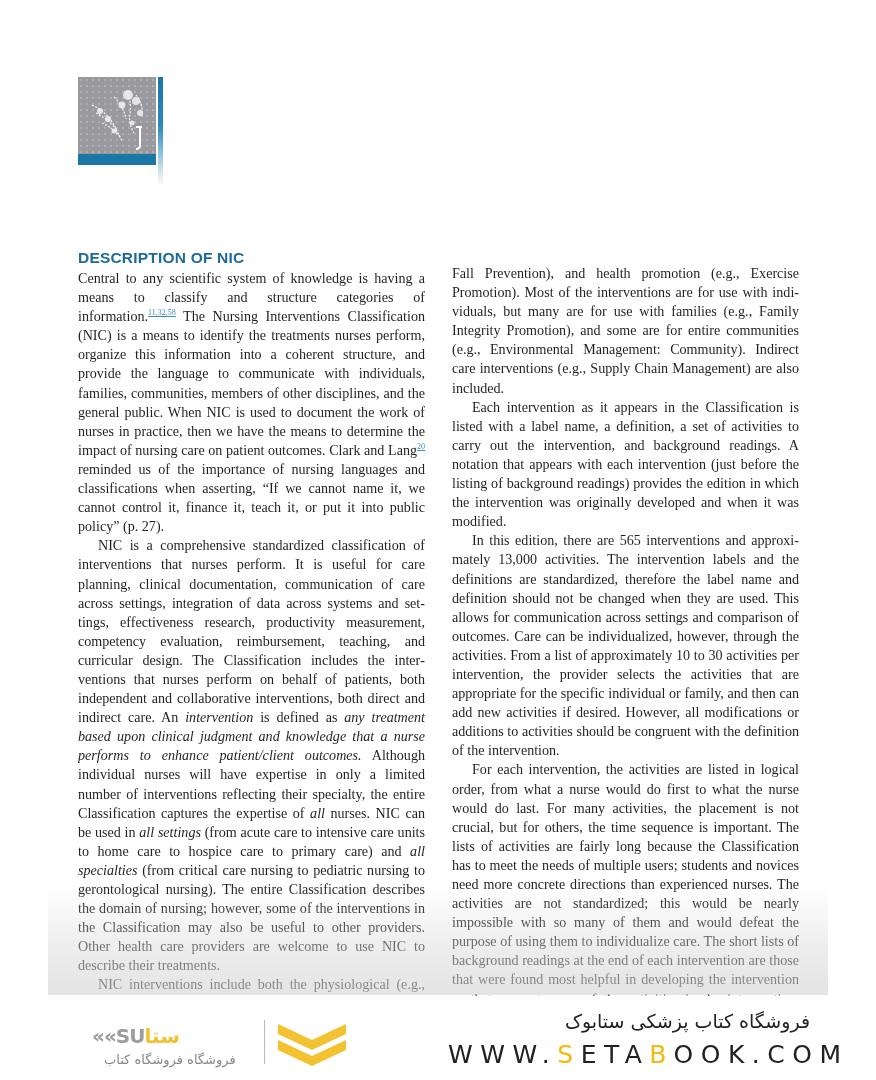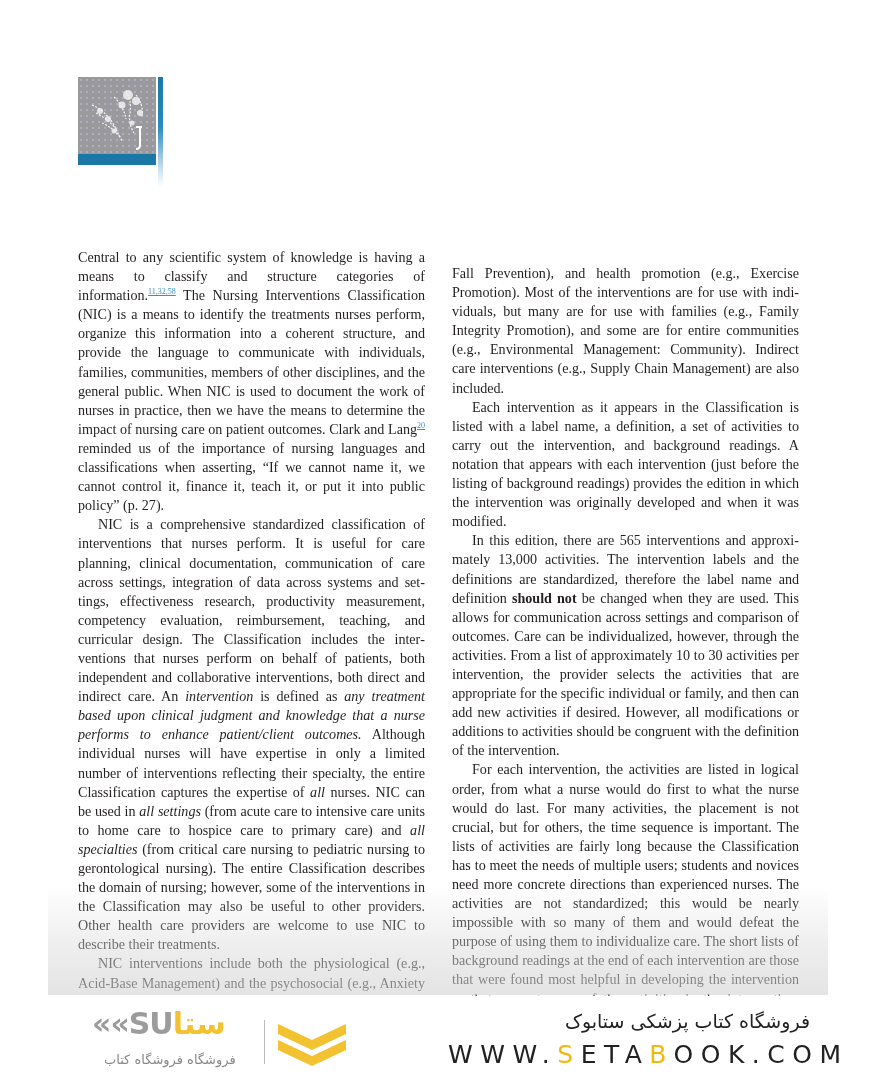--- a/index.html
+++ b/index.html
@@ -37,37 +37,37 @@
   .col-right { left:374px; top:16px; }
   .heading {
     font-family:"Liberation Sans","DejaVu Sans",sans-serif;
     font-weight:bold; color:#1d6a9a; font-size:15.5px; letter-spacing:0.2px;
     margin:0 0 2px 0; line-height:19px;
   }
   p { margin:0; }
   p.indent { text-indent:20px; }
   sup.ref { color:#3a8fbf; font-size:8px; line-height:0; vertical-align:6px;text-decoration:underline; }
   em { }
-  strong { font-weight:bold; }
+  strong { font-weight:normal; }
 
   
   .shade {
     position:absolute; left:48px; top:885px; width:780px; height:110px;
     background:linear-gradient(rgba(200,200,200,0) 0%, rgba(214,214,214,0.45) 60%, rgba(210,210,210,0.6) 100%);
     pointer-events:none;
   }
   .cut {
     position:absolute; left:0; top:996px; width:876px; height:84px; background:#fff;
   }
 
   
   .footer { position:absolute; left:0; top:1000px; width:876px; height:80px; }
   .logo-latin {
-    position:absolute; left:92px; top:6px;
-    font-family:"DejaVu Sans",sans-serif; font-weight:bold; font-size:30px; letter-spacing:-1px;
+    position:absolute; left:92px; top:24px;
+    font-family:"DejaVu Sans",sans-serif; font-weight:bold; font-size:20px; letter-spacing:-1px;
   }
   .logo-latin .grey { color:#9c9c9c; }
   .logo-latin .gold { color:#f2c230; }
   .logo-sub {
     position:absolute; left:104px; top:52px; font-size:13px; color:#888;
     font-family:"DejaVu Sans",sans-serif; direction:rtl;
   }
   .logo-divider { position:absolute; left:264px; top:20px; width:1px; height:44px; background:#bbb; }
   .logo-chevron { position:absolute; left:278px; top:20px; width:68px; height:46px; }
   .fa-title {
@@ -104,20 +104,21 @@
         <circle cx="48" cy="40" r="2.5"></circle>
     </g>
     <path d="M52 44 L58 44 M56 44 L56 62 Q56 66 52 66" stroke="#ffffff" stroke-width="2" fill="none"></path>
   </svg>
   <div class="tile-band"></div>
 </div>
 <div class="tile-bar"></div>
 
 <div class="page-text">
   <div class="col col-left">
+    <h2 class="heading">DESCRIPTION OF NIC</h2>
     <p><span>Central to any scientific system of knowledge is having a means to classify and structure categories of information.</span><sup class="ref">11,32,58</sup><span> The Nursing Interventions Classification (NIC) is a means to identify the treatments nurses perform, organize this information into a coherent structure, and provide the language to communicate with individuals, families, com­munities, members of other disciplines, and the general public. When NIC is used to document the work of nurses in practice, then we have the means to determine the im­pact of nursing care on patient outcomes. Clark and Lang</span><sup class="ref">20</sup><span> reminded us of the importance of nursing languages and classifications when asserting, “If we cannot name it, we cannot control it, finance it, teach it, or put it into public policy” (p. 27).</span></p>
     <p class="indent"><span>NIC is a comprehensive standardized classification of interventions that nurses perform. It is useful for care planning, clinical documentation, communication of care across settings, integration of data across systems and set­tings, effectiveness research, productivity measurement, competency evaluation, reimbursement, teaching, and curricular design. The Classification includes the inter­ventions that nurses perform on behalf of patients, both independent and collaborative interventions, both direct and indirect care. An </span><em>intervention</em><span> is defined as </span><em>any treat­ment based upon clinical judgment and knowledge that a nurse performs to enhance patient/client outcomes.</em><span> Although individual nurses will have expertise in only a limited number of interventions reflecting their spe­cialty, the entire Classification captures the expertise of </span><em>all</em><span> nurses. NIC can be used in </span><em>all settings</em><span> (from acute care to intensive care units to home care to hospice care to primary care) and </span><em>all specialties</em><span> (from critical care nursing to pediatric nursing to gerontological nursing). The entire Classification describes the domain of nursing; however, some of the interventions in the Classification may also be useful to other providers. Other health care providers are welcome to use NIC to describe their treatments.</span></p>
     <p class="indent">NIC interventions include both the physiological (e.g., Acid-Base Management) and the psychosocial (e.g., Anxi­ety Reduction). Interventions are included for illness treat-</p>
   </div>
 
   <div class="col col-right">
     <p>Fall Prevention), and health promotion (e.g., Exercise Promotion). Most of the interventions are for use with indi­viduals, but many are for use with families (e.g., Family Integrity Promotion), and some are for entire communities (e.g., Environmental Management: Community). Indirect care interventions (e.g., Supply Chain Management) are also included.</p>
     <p class="indent">Each intervention as it appears in the Classification is listed with a label name, a definition, a set of activities to carry out the intervention, and background readings. A notation that appears with each intervention (just before the listing of background readings) provides the edition in which the intervention was originally developed and when it was modified.</p>
     <p class="indent"><span>In this edition, there are 565 interventions and approxi­mately 13,000 activities. The intervention labels and the definitions are standardized, therefore the label name and definition </span><strong>should not</strong><span> be changed when they are used. This allows for communication across settings and comparison of outcomes. Care can be individualized, however, through the activities. From a list of approximately 10 to 30 activities per intervention, the provider selects the activities that are appropriate for the specific individual or family, and then can add new activities if desired. However, all modifications or additions to activities should be congruent with the defi­nition of the intervention.</span></p>
     <p class="indent">For each intervention, the activities are listed in logical order, from what a nurse would do first to what the nurse would do last. For many activities, the placement is not crucial, but for others, the time sequence is important. The lists of activities are fairly long because the Classification has to meet the needs of multiple users; students and nov­ices need more concrete directions than experienced nurses. The activities are not standardized; this would be nearly impossible with so many of them and would defeat the purpose of using them to individualize care. The short lists of background readings at the end of each intervention are those that were found most helpful in developing the inter­vention or that support some of the activities in the inter­vention. They are a place to begin reading if one is new to the intervention, but they are by no means a complete refer­ence list, nor are they inclusive of all the research on the</p>

